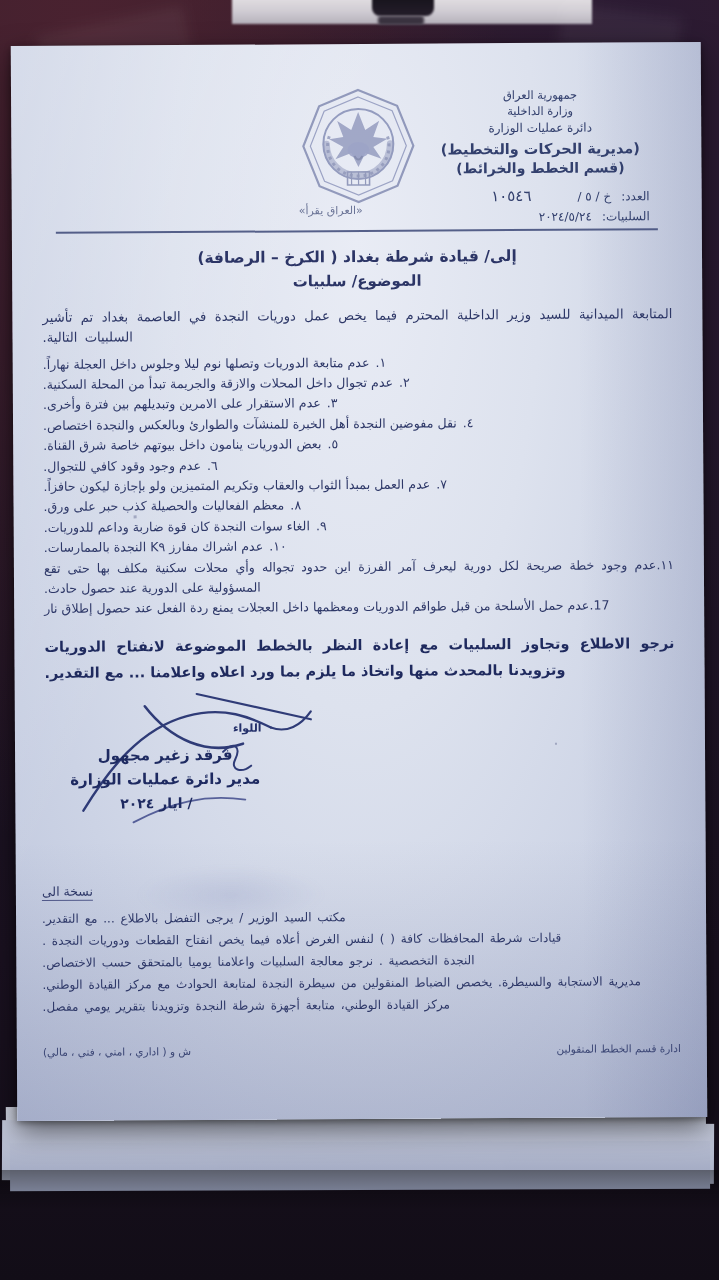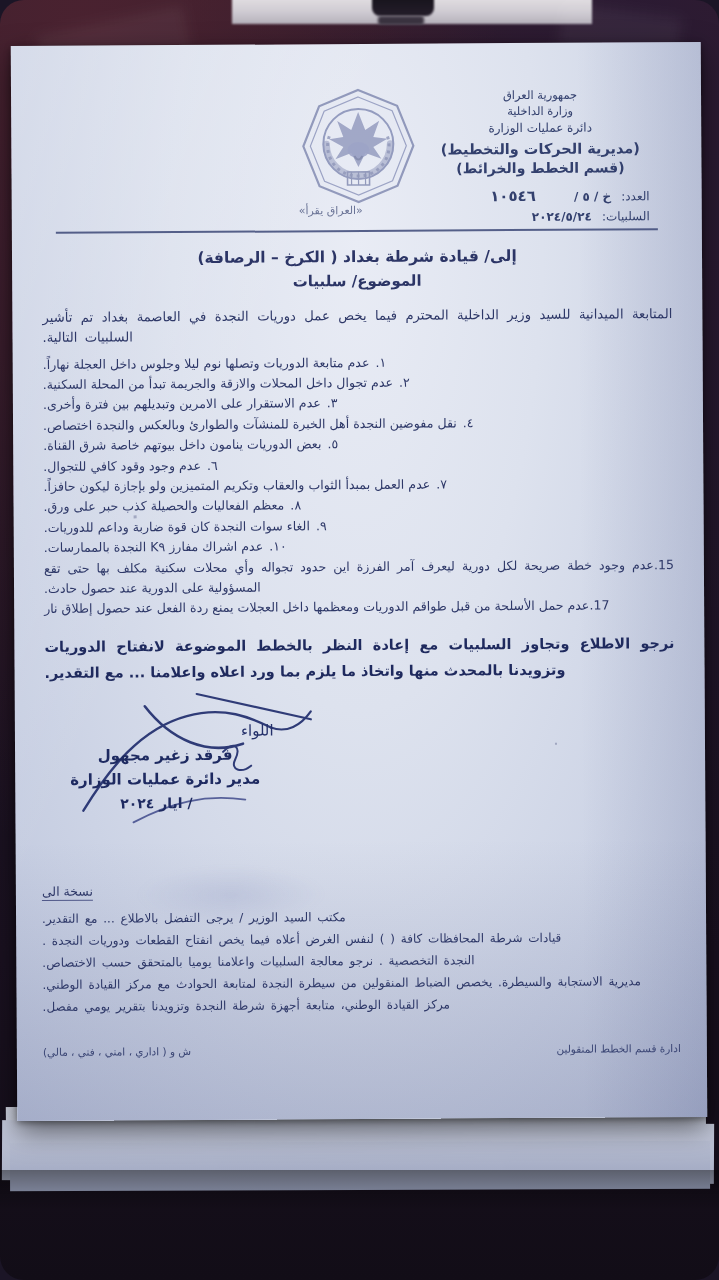--- a/index.html
+++ b/index.html
@@ -10,21 +10,20 @@
   }
 
   
   #photo{
     position:absolute;inset:0;
     background:
       radial-gradient(ellipse at 12% 4%, #4a2230 0%, rgba(74,34,48,0) 46%),
       radial-gradient(ellipse at 88% 6%, #2a1a33 0%, rgba(42,26,51,0) 52%),
       linear-gradient(180deg,#3b1f2c 0%,#27182a 14%,#1d1424 40%,#1a1120 75%,#120d17 100%);
     overflow:hidden;
-    border-radius:24px;
   }
   .desk-streak{position:absolute;background:rgba(255,255,255,.05);filter:blur(6px);}
 
   
   .top-object{
     position:absolute;left:232px;top:-6px;width:360px;height:30px;
     background:linear-gradient(180deg,#e6e3e6 0%,#cfcbd2 60%,#b5b1bb 100%);
     filter:blur(1.2px);
   }
   .top-object-dark{
@@ -82,22 +81,22 @@
   .lh-l3{font-size:12px;}
   .lh-l4{font-size:14.5px;font-weight:bold;margin-top:2px;}
   .lh-l5{font-size:14px;font-weight:bold;}
 
   .refblock{
     position:absolute;right:52px;top:142px;width:230px;
     font-size:12px;line-height:1.55;color:#33406e;
   }
   .ref-row{display:flex;justify-content:flex-start;align-items:baseline;gap:10px;}
   .ref-label{white-space:nowrap;}
-  .ref-value{letter-spacing:1px;font-weight:bold;}
-  .ref-num-big{font-size:15px;letter-spacing:2px;margin-right:28px;font-weight:bold;}
+  .ref-value{letter-spacing:1px;}
+  .ref-num-big{font-size:15px;letter-spacing:2px;margin-right:36px;}
 
   
   .emblem{
     position:absolute;left:287px;top:42px;width:120px;height:120px;opacity:.52;
   }
   .emblem svg{width:100%;height:100%;display:block;}
   .emblem-caption{
     position:absolute;left:287px;top:160px;width:120px;text-align:left;
     font-size:11px;color:#3a4672;opacity:.72;
   }
@@ -135,21 +134,21 @@
 
   .closing{
     margin-top:14px;font-size:14.5px;font-weight:bold;line-height:1.85;
     color:#1f2a5e;text-align:justify;text-align-last:left;letter-spacing:.2px;
   }
 
   
   .sigzone{position:relative;margin-top:14px;height:130px;}
   .sig-svg{position:absolute;left:30px;top:-18px;width:330px;height:150px;opacity:.9;}
   .rank{
-    position:absolute;left:196px;top:22px;font-size:15px;font-weight:normal;color:#24306a;
+    position:absolute;left:188px;top:22px;font-size:11px;font-weight:bold;color:#24306a;
   }
   .sig-name{
     position:absolute;left:0;right:390px;top:46px;text-align:center;
     font-size:15px;font-weight:bold;color:#1e2a61;letter-spacing:.4px;
   }
   .sig-title{
     position:absolute;left:0;right:390px;top:70px;text-align:center;
     font-size:15px;font-weight:bold;color:#1e2a61;letter-spacing:.4px;
   }
   .sig-date{
@@ -293,21 +292,21 @@
               <span class="txt">معظم الفعاليات والحصيلة كذب حبر على ورق.</span>
             </li>
             <li>
               <span class="num">٩.</span>
               <span class="txt">الغاء سوات النجدة كان قوة ضاربة وداعم للدوريات.</span>
             </li>
             <li>
               <span class="num">١٠.</span>
               <span class="txt">عدم اشراك مفارز K٩ النجدة بالممارسات.</span>
             </li>
-            <li class="wrap2"><span class="num">15.</span><span class="txt">عدم وجود خطة صريحة لكل دورية ليعرف آمر الفرزة اين حدود تجواله وأي محلات سكنية مكلف بها حتى تقع المسؤولية على الدورية عند حصول حادث.</span></li>
+            <li class="wrap2"><span class="num">١١.</span><span class="txt">عدم وجود خطة صريحة لكل دورية ليعرف آمر الفرزة اين حدود تجواله وأي محلات سكنية مكلف بها حتى تقع المسؤولية على الدورية عند حصول حادث.</span></li>
             <li class="wrap2"><span class="num">17.</span><span class="txt">عدم حمل الأسلحة من قبل طواقم الدوريات ومعظمها داخل العجلات يمنع ردة الفعل عند حصول إطلاق نار</span></li>
           </ol>
 
         <div class="closing">نرجو الاطلاع وتجاوز السلبيات مع إعادة النظر بالخطط الموضوعة لانفتاح الدوريات وتزويدنا بالمحدث منها واتخاذ ما يلزم بما ورد اعلاه واعلامنا ... مع التقدير.</div>
 
         <div class="sigzone">
           <svg class="sig-svg" viewBox="0 0 330 150" aria-hidden="true">
             <path d="M8 128 C 34 86, 66 46, 112 34 C 150 24, 176 36, 196 46" fill="none" stroke="#1d2a6b" stroke-width="2.4" stroke-linecap="round"></path>
             <path d="M196 46 C 212 52, 226 44, 236 30" fill="none" stroke="#1d2a6b" stroke-width="2.2" stroke-linecap="round"></path>
             <path d="M70 24 C 96 58, 132 74, 168 62" fill="none" stroke="#1d2a6b" stroke-width="2.6" stroke-linecap="round"></path>

